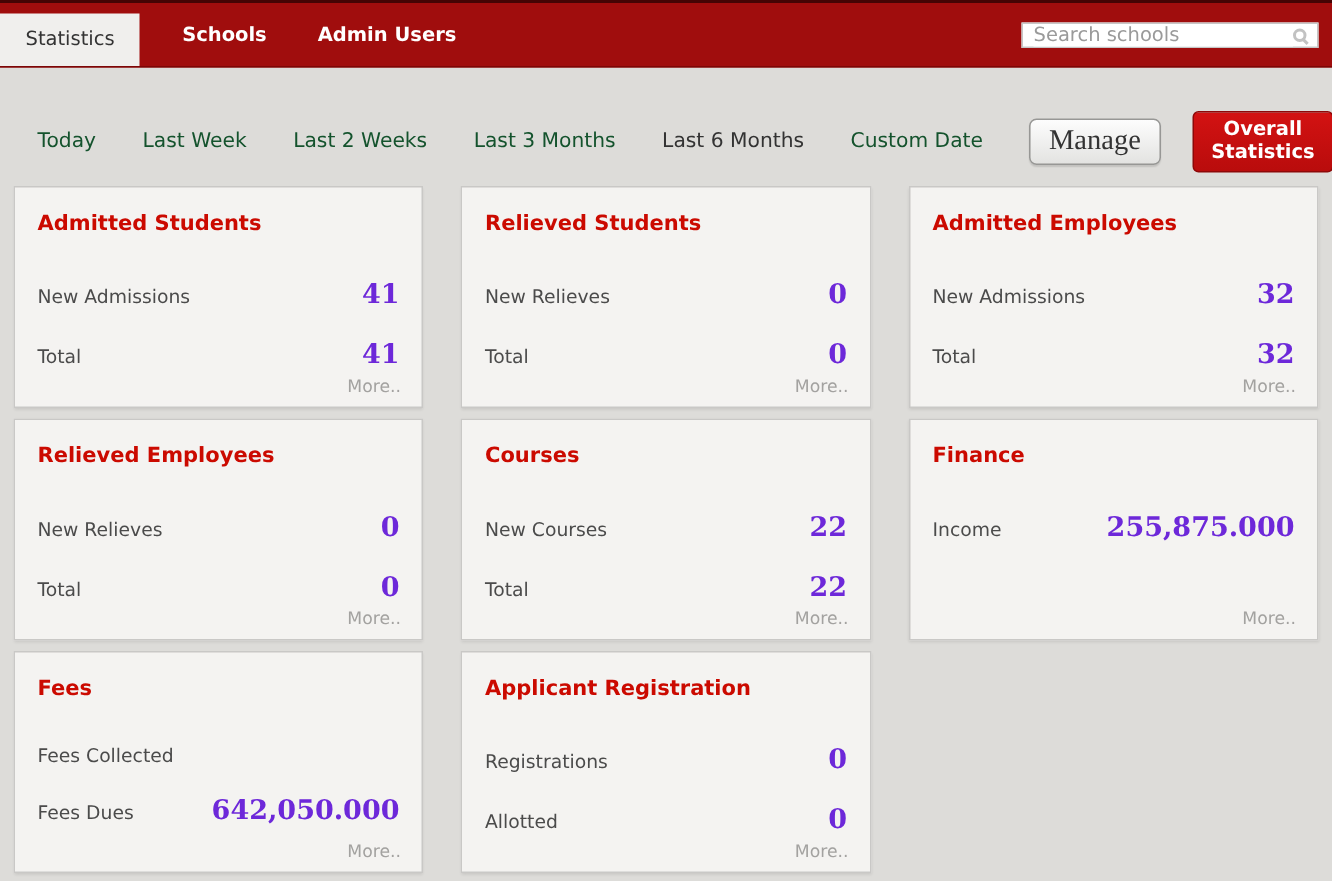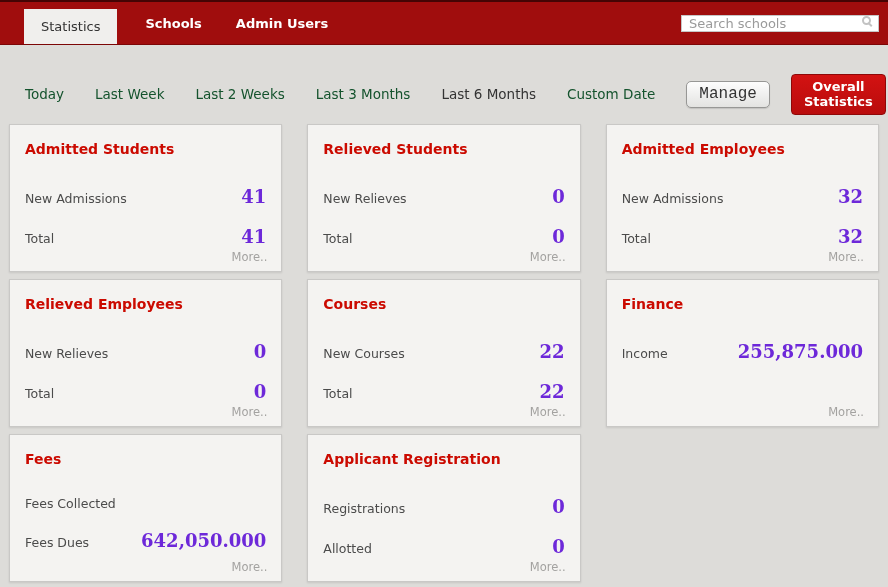--- a/index.html
+++ b/index.html
@@ -17,21 +17,21 @@
     background:#a00d0d;
     border-top:2px solid #450404;
     border-bottom:1px solid #7c0606;
     display:flex;
     align-items:center;
     position:relative;
   }
   .tab-active {
     align-self:flex-end;
     height:35px;
-    margin-left:24px;
+    margin-left:0;
     padding:0 17px;
     background:#f0efed;
     color:#333;
     font-size:13px;
     display:flex;
     align-items:center;
     cursor:pointer;
     justify-content:flex-end;
   }
   .nav-link {
@@ -41,21 +41,21 @@
     margin-left:28px;
     cursor:pointer;
   }
   .nav-spacer { flex:1; }
   .search-box {
     width:198px;
     height:17px;
     background:#ffffff;
     border:1px solid #c6c6c6;
     display:flex;
-    align-items:flex-start;
+    align-items:center;
     padding:0 7px;
     margin-right:9px;
   }
   .search-box input {
     border:none;
     outline:none;
     flex:1;
     font-size:13px;
     color:#555;
     font-family:"DejaVu Sans","Liberation Sans",sans-serif;
@@ -89,22 +89,22 @@
   .filter-item {
     font-size:13.5px;
     color:#14532d;
     margin-right:31px;
     cursor:pointer;
     white-space:nowrap;
   }
   .filter-item.active { color:#333333; }
   .filter-spacer { flex:1; }
   .btn-manage {
-    font-family:Liberation Mono, monospace;
-    font-size:16px;
+    font-family:Liberation Serif, serif;
+    font-size:19px;
     color:#333;
     background:linear-gradient(#fdfdfd,#e3e3e1);
     border:1px solid #979795;
     border-radius:5px;
     padding:3px 12px 4px;
     cursor:pointer;
     margin-right:21px;
     box-shadow:0 1px 1px rgba(0,0,0,0.12);
     text-align:center;
   }

